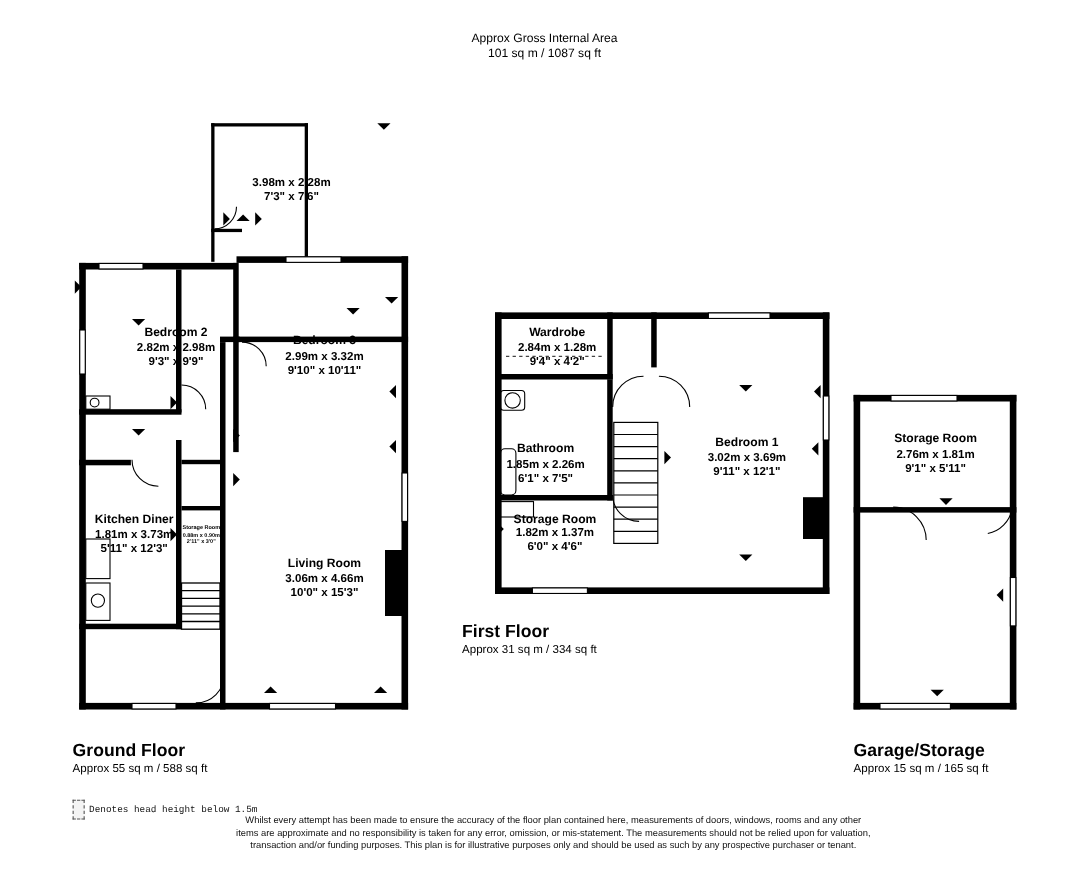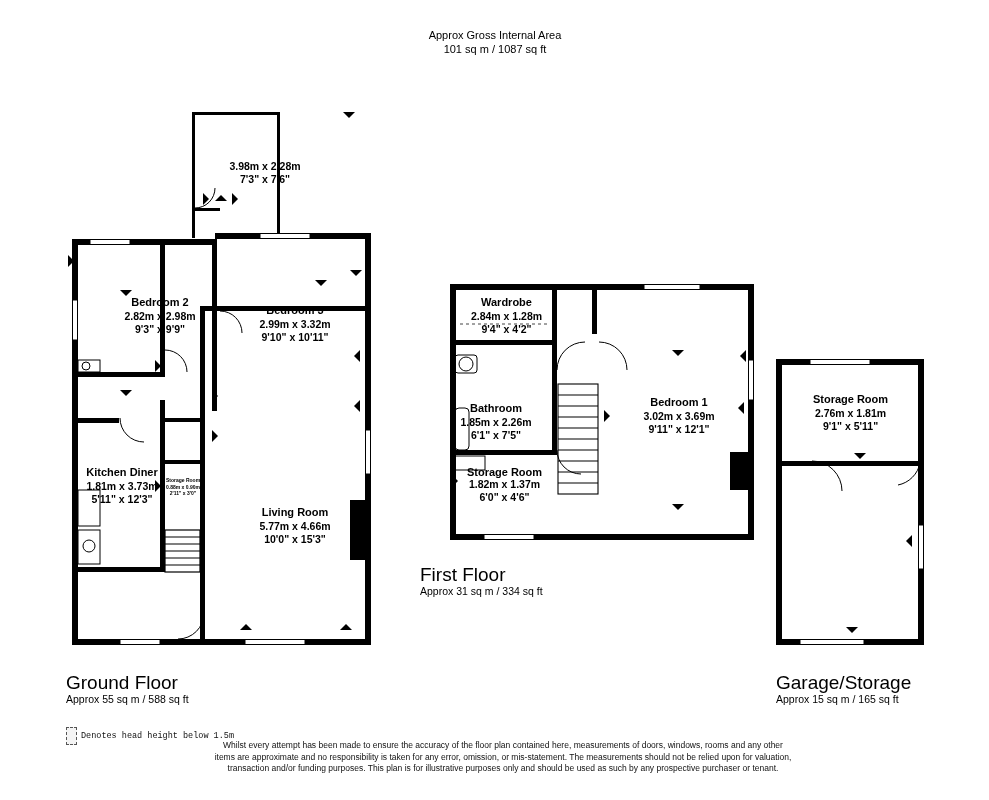--- a/index.html
+++ b/index.html
@@ -37,22 +37,22 @@
     white-space: nowrap;
   }
   .tiny-label {
     text-align: center;
     font-size: 5px;
     font-weight: bold;
     line-height: 6.5px;
     white-space: nowrap;
   }
   .floor-title {
-    font-size: 19px;
-    font-weight: normal;
+    font-size: 16px;
+    font-weight: bold;
     line-height: 18px;
     white-space: nowrap;
   }
   .floor-sub {
     font-size: 10.5px;
     font-weight: normal;
     line-height: 14px;
     white-space: nowrap;
   }
   .disclaimer {
@@ -213,21 +213,21 @@
   </div>
 
   <div class="abs tiny-label" style="left:101px; top:377px; width:44px;">
     <div>Storage Room</div>
     <div>0.88m x 0.90m</div>
     <div>2'11" x 3'0"</div>
   </div>
 
   <div class="abs" style="left:165px; top:406px; width:140px;">
     <div class="room-label">Living Room</div>
-    <div class="room-dims">5.77m x 4.66m</div>
+    <div class="room-dims">3.06m x 4.66m</div>
     <div class="room-dims">10'0" x 15'3"</div>
   </div>
 </div>
 
 <div class="abs" style="left:66px; top:674px;">
   <div class="floor-title">Ground Floor</div>
   <div class="floor-sub">Approx 55 sq m / 588 sq ft</div>
 </div>
 
 <div class="abs" style="left:444px; top:280px; width:320px; height:270px;">

